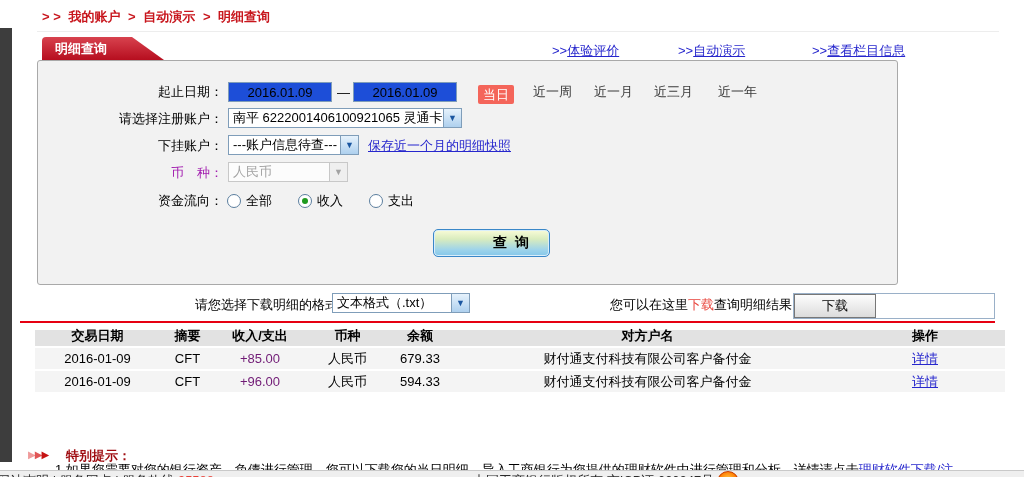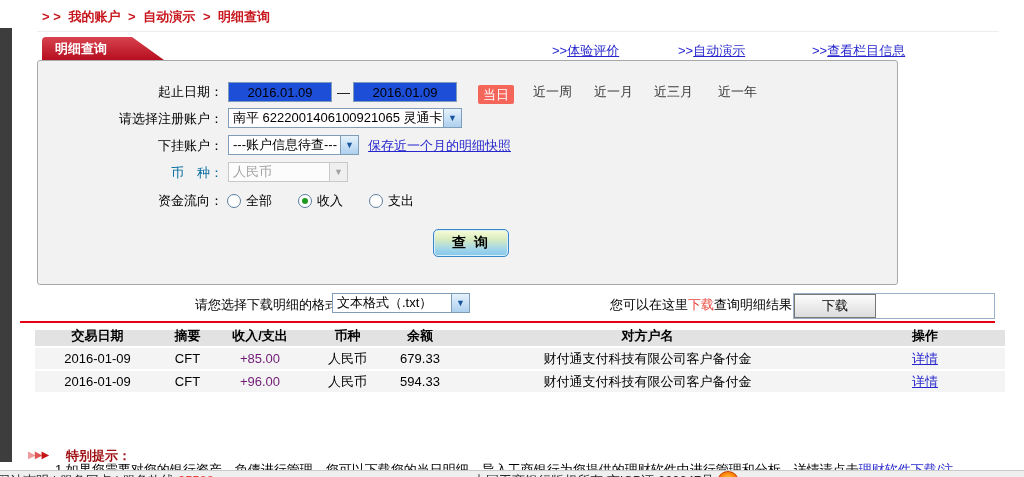--- a/index.html
+++ b/index.html
@@ -26,21 +26,21 @@
   
   .hlink{top:42px;color:#2727cd;white-space:nowrap;cursor:pointer;}
   .hlink .lbl{text-decoration:underline;}
   .hlink1{left:552px;} .hlink2{left:678px;} .hlink3{left:812px;}
   
   .panel{
     left:37px;top:60px;width:861px;height:225px;
     background:#f2f2f2;border:1px solid #a9a9a9;border-radius:3px;box-sizing:border-box;
   }
   .f-label{position:absolute;width:185px;text-align:right;line-height:21px;white-space:nowrap;}
-  .f-label.dis{color:#0369a1;}
+  .f-label.dis{color:#a21caf;}
   .date-input{
     position:absolute;width:102px;height:18px;border:1px solid #7f9db9;
     text-align:center;font-size:13px;background:#1d4ed8;padding:0;
     font-family:"Liberation Sans","DejaVu Sans",sans-serif;
   }
   .dash{position:absolute;line-height:21px;}
   .range-active{
     position:absolute;background:#f4655a;color:#fff;border-radius:2px;
     padding:2px 5px;line-height:15px;cursor:pointer;
   }
@@ -71,21 +71,21 @@
     content:"";position:absolute;left:3px;top:3px;width:6px;height:6px;
     border-radius:50%;background:#1f9a1f;
   }
   
   .query-btn{
     position:absolute;left:395px;top:168px;width:74px;height:26px;
     border:1px solid #3a87c8;border-radius:5px;
     background:linear-gradient(180deg,#fafcd8 0%,#d9ecbe 35%,#9fd4ea 75%,#84c7ea 100%);
     box-shadow:inset 0 0 0 1px #d9eefb;
     font-weight:bold;font-size:14px;text-align:center;line-height:24px;
-    letter-spacing:2px;cursor:pointer;
+    letter-spacing:2px;cursor:pointer;padding-left:41px;
   }
   
   .dl-label{left:195px;top:296px;white-space:nowrap;}
   .dl-result{left:610px;top:296px;white-space:nowrap;}
   .dl-result .red{color:#e8433b;}
   .dl-box{left:793px;top:293px;width:202px;height:26px;border:1px solid #9ab0c8;background:#fff;box-sizing:border-box;}
   .dl-btn{
     width:82px;height:24px;border:1px solid #777;box-sizing:border-box;
     background:linear-gradient(180deg,#fdfdfd 0%,#dcdcdc 100%);
     text-align:center;line-height:22px;cursor:pointer;

